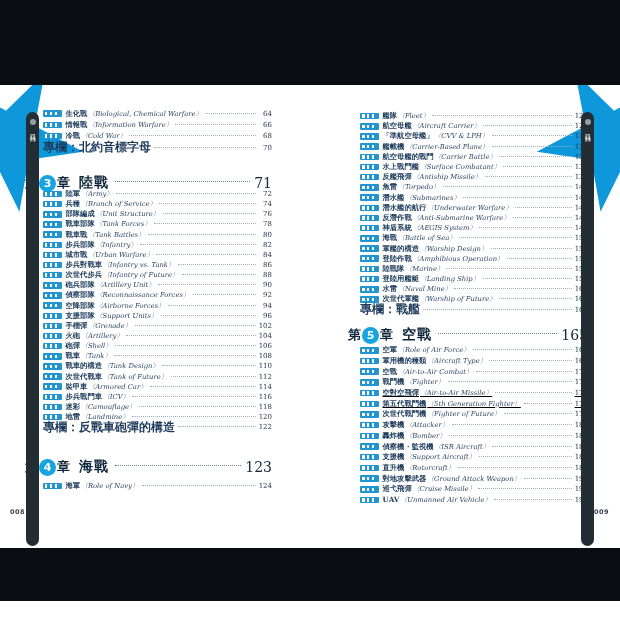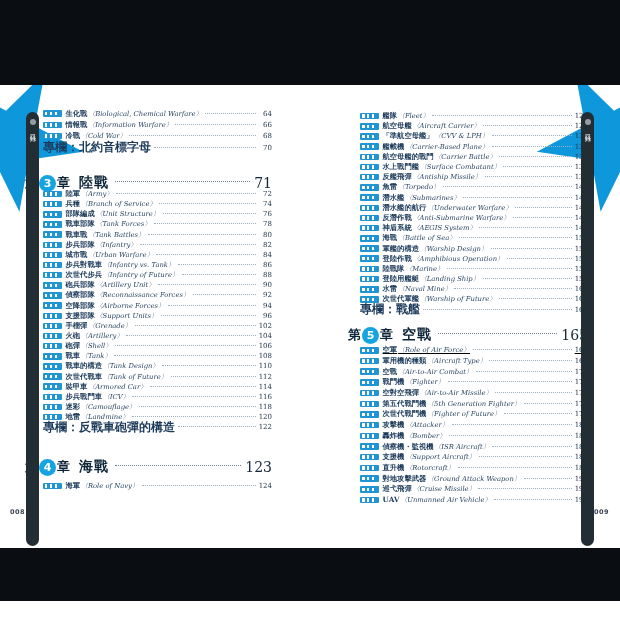--- a/index.html
+++ b/index.html
@@ -471,21 +471,21 @@
       <div class="chapter-row">
     <span class="ch-prefix">第</span>
     <span class="ch-num">5</span>
     <span class="ch-suffix">章</span>
     <span class="ch-title">空戰</span>
     <span class="ch-dots"></span>
     <span class="ch-pg">165</span>
   </div>
     </div>
     <div class="section" style="top: 345px;">
-      <div class="row" style="height: 10.7px; padding-left: 12px; text-decoration: underline;">
+      <div class="row" style="height: 10.7px; padding-left: 12px;">
     <span class="badge"></span>
     <span class="zh">空軍</span>
     <span class="en">〈Role of Air Force〉</span>
     <span class="dots"></span>
     <span class="pg">166</span>
   </div>
       <div class="row" style="height: 10.7px; padding-left: 12px;">
     <span class="badge"></span>
     <span class="zh">軍用機的種類</span>
     <span class="en">〈Aircraft Type〉</span>
@@ -499,28 +499,28 @@
     <span class="dots"></span>
     <span class="pg">170</span>
   </div>
       <div class="row" style="height: 10.7px; padding-left: 12px;">
     <span class="badge"></span>
     <span class="zh">戰鬥機</span>
     <span class="en">〈Fighter〉</span>
     <span class="dots"></span>
     <span class="pg">172</span>
   </div>
-      <div class="row" style="height: 10.7px; padding-left: 12px;">
+      <div class="row" style="height: 10.7px; padding-left: 12px; text-decoration: underline;">
     <span class="badge"></span>
     <span class="zh">空對空飛彈</span>
     <span class="en">〈Air-to-Air Missile〉</span>
     <span class="dots"></span>
     <span class="pg">174</span>
   </div>
-      <div class="row" style="height: 10.7px; padding-left: 12px;">
+      <div class="row" style="height: 10.7px; padding-left: 12px; text-decoration: underline;">
     <span class="badge"></span>
     <span class="zh">第五代戰鬥機</span>
     <span class="en">〈5th Generation Fighter〉</span>
     <span class="dots"></span>
     <span class="pg">176</span>
   </div>
       <div class="row" style="height: 10.7px; padding-left: 12px;">
     <span class="badge"></span>
     <span class="zh">次世代戰鬥機</span>
     <span class="en">〈Fighter of Future〉</span>

